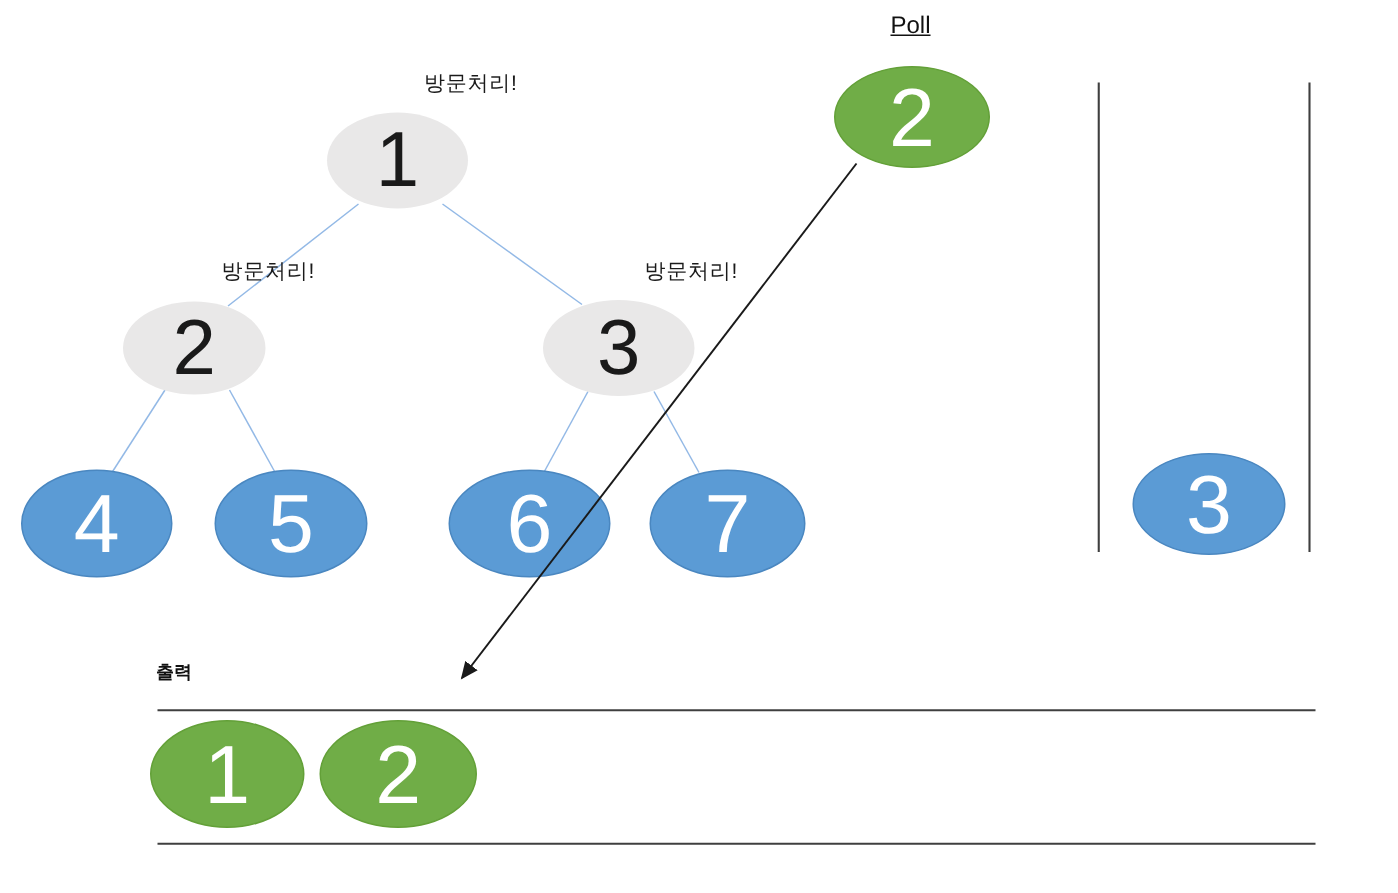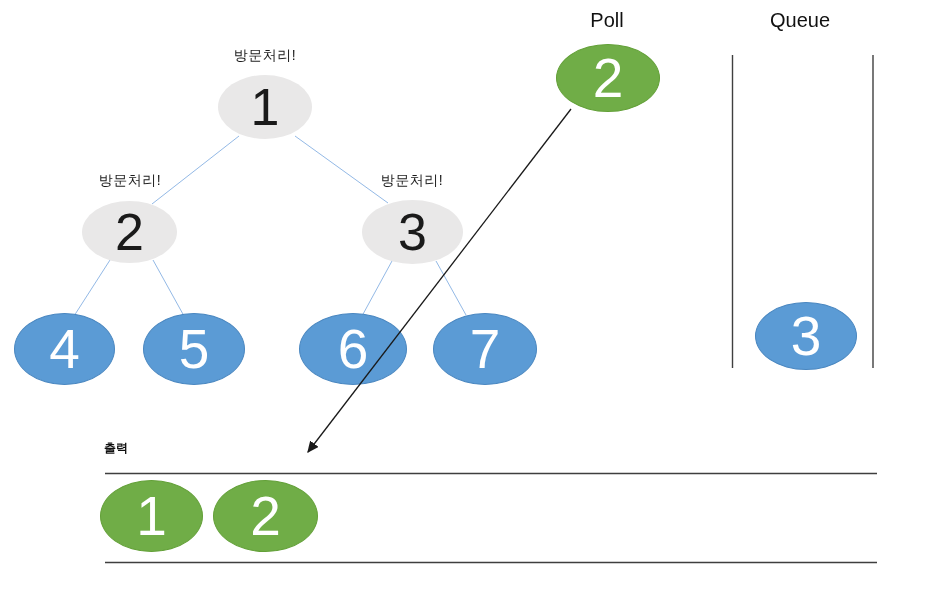--- a/index.html
+++ b/index.html
@@ -40,28 +40,29 @@
   .node-green {
     background: var(--polled-fill, #70AD47);
     border: 1.5px solid var(--polled-border, #63A038);
     color: var(--node-text, #fff);
     font-size: 55px;
   }
   .caption {
     position: absolute;
     font-size: 14px;
     color: #1a1a1a;
-    text-align: center;
+    text-align: right;
     letter-spacing: 0.5px;
   }
   .heading {
     position: absolute;
-    font-size: 20px;
+    font-size: 16px;
     color: #111;
     text-align: center;
+    text-decoration: underline;
   }
   .output-heading {
     position: absolute;
     font-size: 12px;
     font-weight: 600;
     color: #111;
   }
   .edge-line  { stroke: var(--tree-edge, #93B9E6); stroke-width: 1; }
   .frame-line { stroke: var(--frame-line, #3F3F3F); stroke-width: 1.4; }
   .arrow-line { stroke: var(--arrow, #1A1A1A); stroke-width: 1.3; }
@@ -84,21 +85,20 @@
 
     <line class="frame-line" x1="105" y1="473.5" x2="877" y2="473.5"></line>
     <line class="frame-line" x1="105" y1="562.5" x2="877" y2="562.5"></line>
   </svg>
 
   <div class="caption" style="left:185px; top:47px;  width:160px;">방문처리!</div>
   <div class="caption" style="left:50px;  top:172px; width:160px;">방문처리!</div>
   <div class="caption" style="left:332px; top:172px; width:160px;">방문처리!</div>
 
   <div class="heading" style="left:547px; top:9px; width:120px;">Poll</div>
-  <div class="heading" style="left:740px; top:9px; width:120px;">Queue</div>
   <div class="output-heading" style="left:104px; top:440px;">출력</div>
 
   <div class="node node-gray" style="left:218px; top:75px;  width:94px;  height:64px;">1</div>
   <div class="node node-gray" style="left:82px;  top:201px; width:95px;  height:62px;">2</div>
   <div class="node node-gray" style="left:362px; top:200px; width:101px; height:64px;">3</div>
   <div class="node node-blue" style="left:14px;  top:313px; width:101px; height:72px;">4</div>
   <div class="node node-blue" style="left:143px; top:313px; width:102px; height:72px;">5</div>
   <div class="node node-blue" style="left:299px; top:313px; width:108px; height:72px;">6</div>
   <div class="node node-blue" style="left:433px; top:313px; width:104px; height:72px;">7</div>
 

